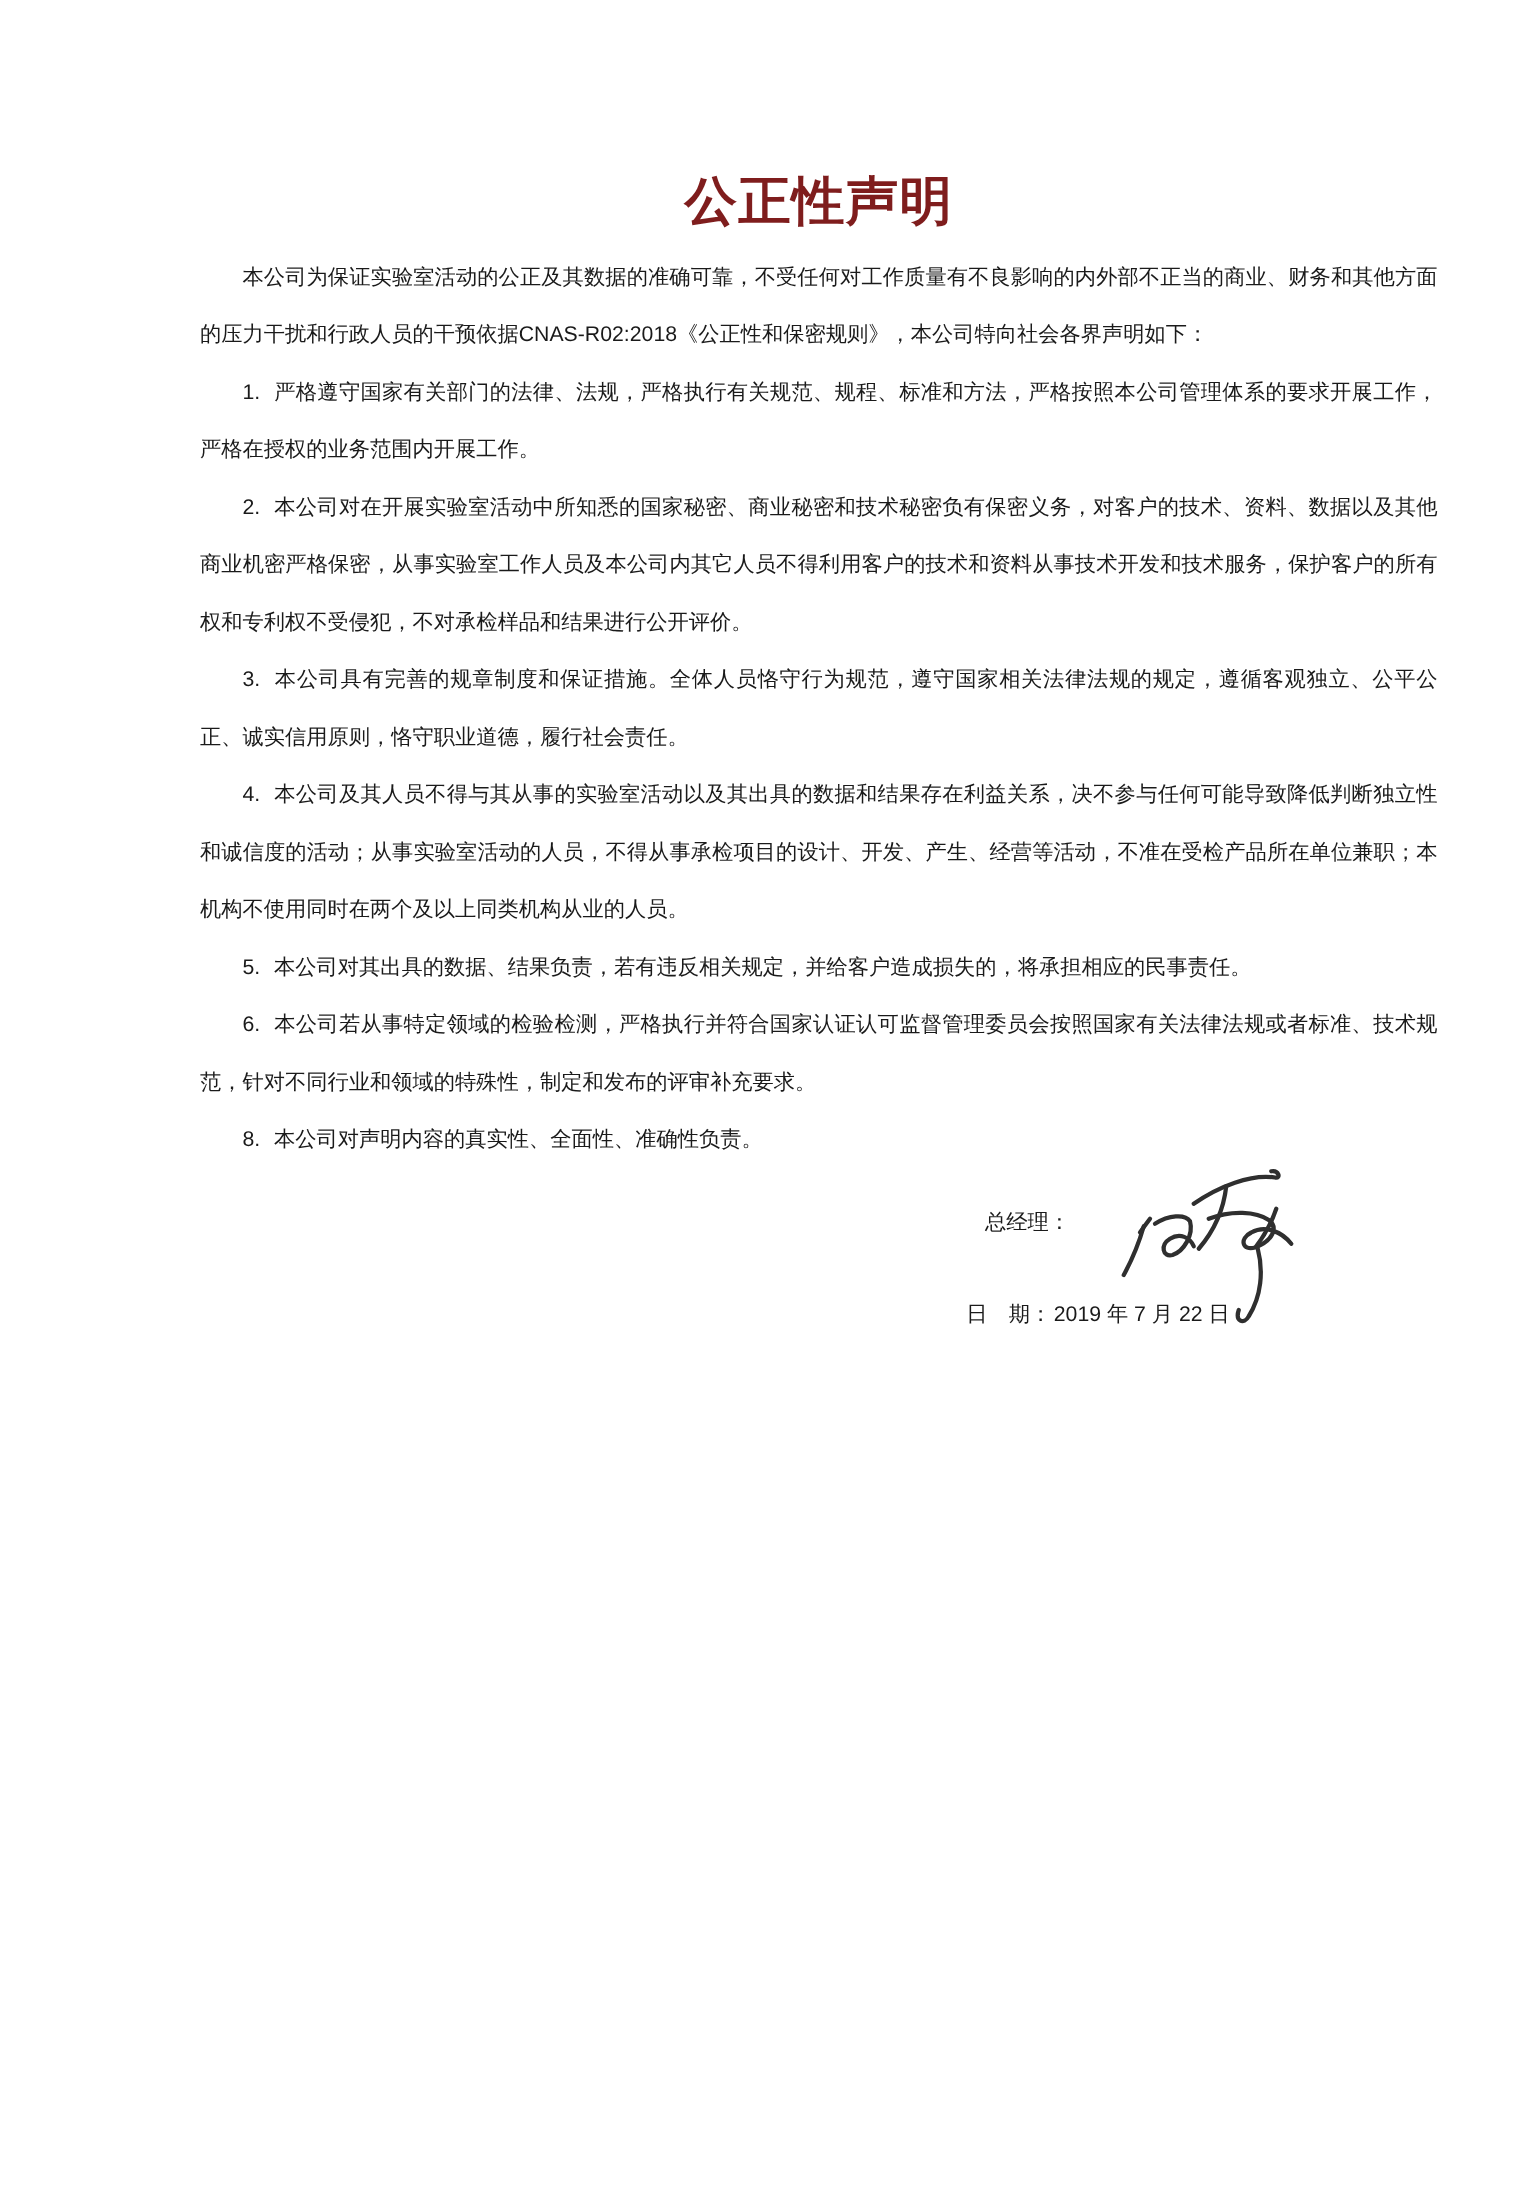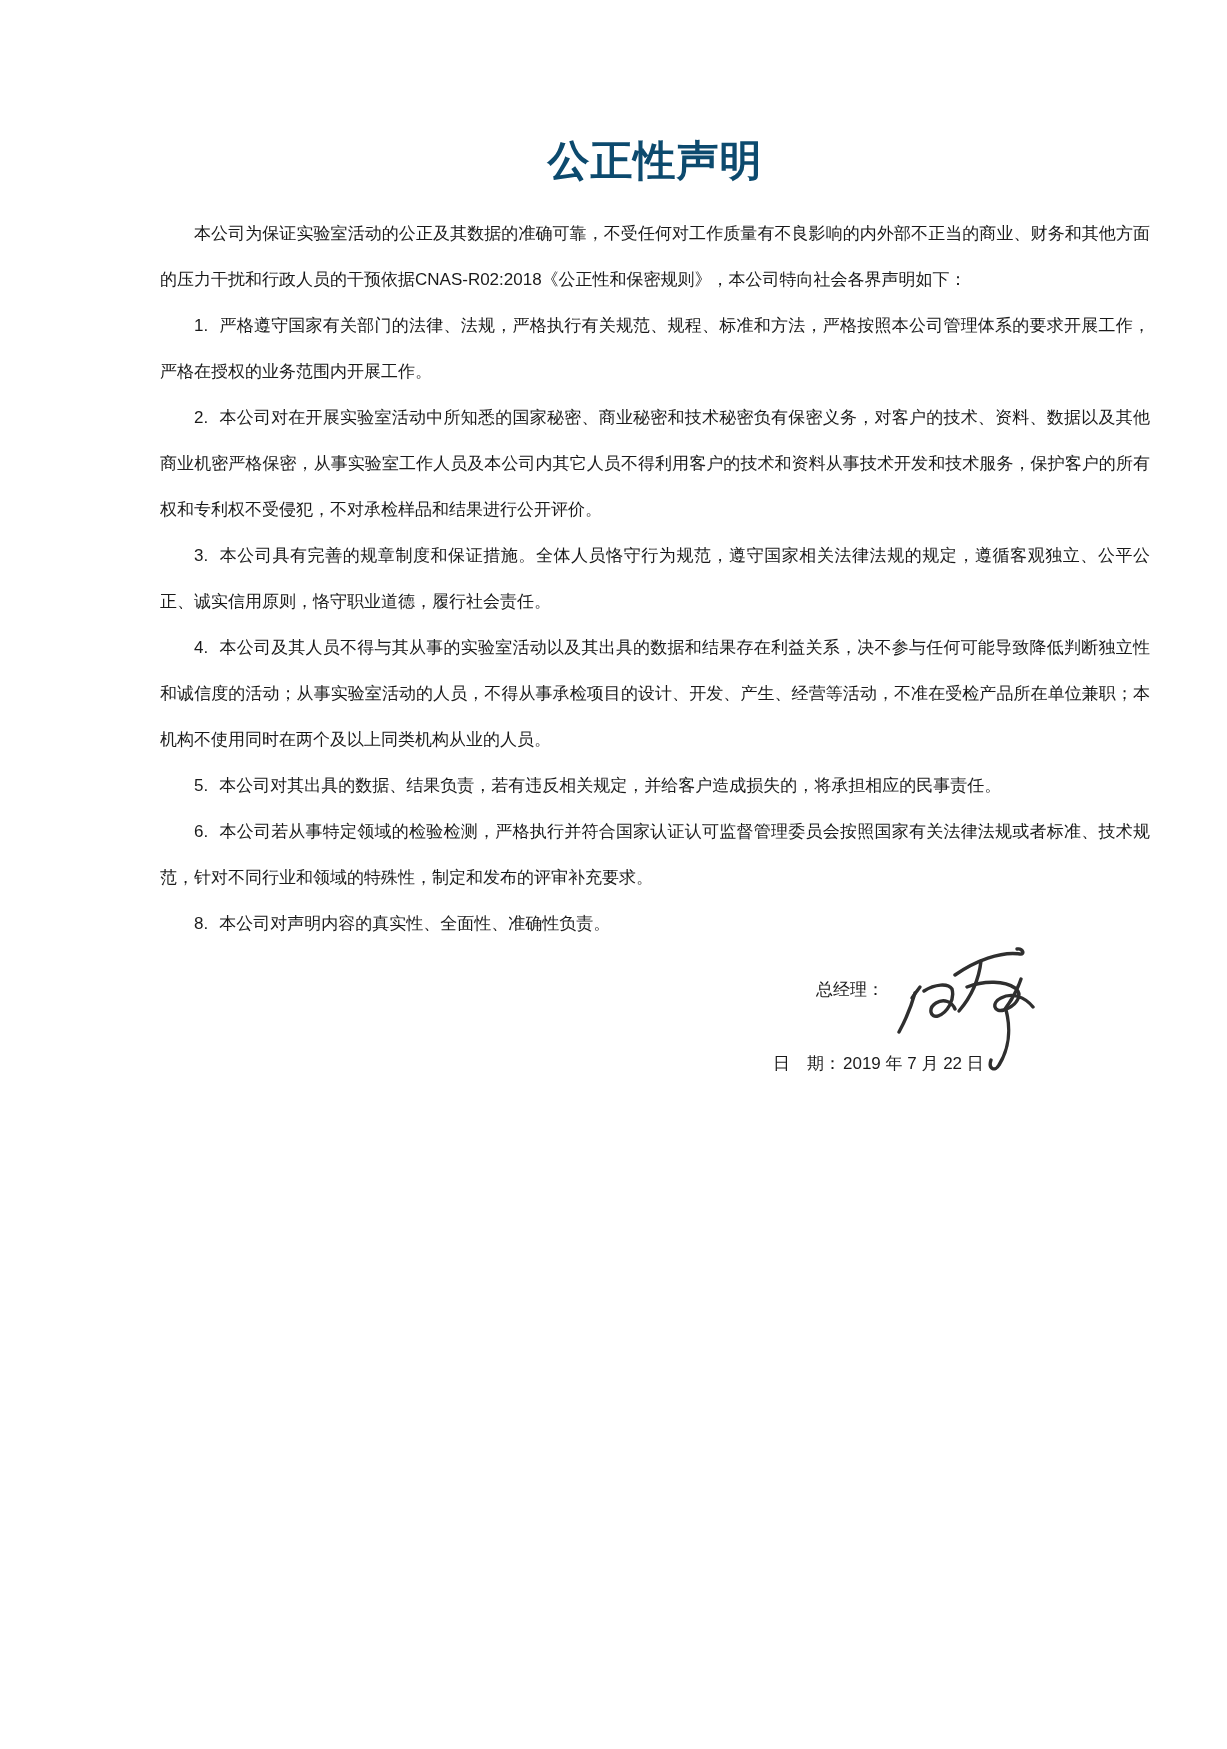--- a/index.html
+++ b/index.html
@@ -13,44 +13,44 @@
     padding: 136px 77px 0 160px;
     overflow: hidden;
     color: #1a1a1a;
   }
   .doc-title {
     font-family: "Liberation Sans", "DejaVu Sans", sans-serif;
     font-size: 42px;
     font-weight: 700;
     line-height: 50px;
     text-align: center;
-    margin: 0 0 25px 0;
+    margin: 0 0 13px 0;
     letter-spacing: 1px;
-    color: #0c4a6e;
+    color: #7f1d1d;
   }
   .doc-body {
     font-family: "Liberation Sans", serif;
     font-size: 17px;
     line-height: 46px;
   }
   .para {
     margin: 0;
     text-indent: 2em;
     text-align: justify;
     color: #1a1a1a;
   }
   .para .num { margin-right: 11px; }
   .sig-row {
     position: relative;
     margin-top: 20px;
     height: 46px;
   }
   .sig-label {
     position: absolute;
-    left: 656px;
+    left: 628px;
     top: 0;
     line-height: 46px;
     white-space: nowrap;
     text-align: center;
   }
   .sig-handwriting {
     position: absolute;
     left: 733px;
     top: -32px;
     width: 150px;

